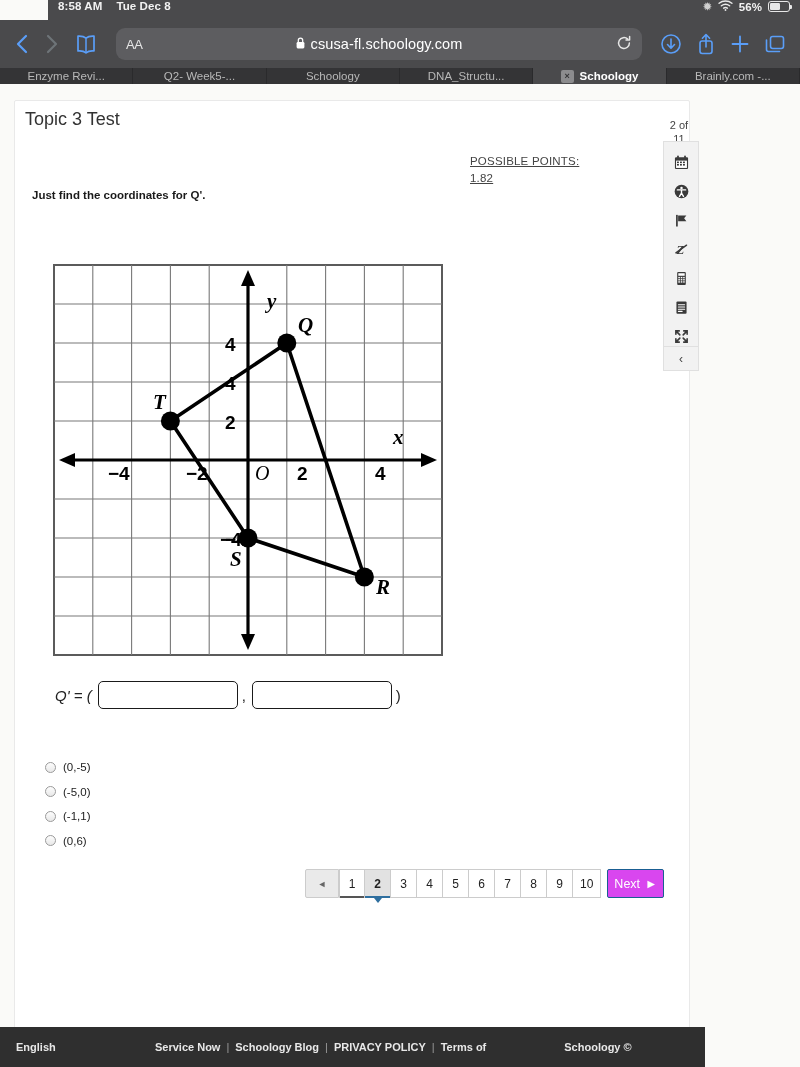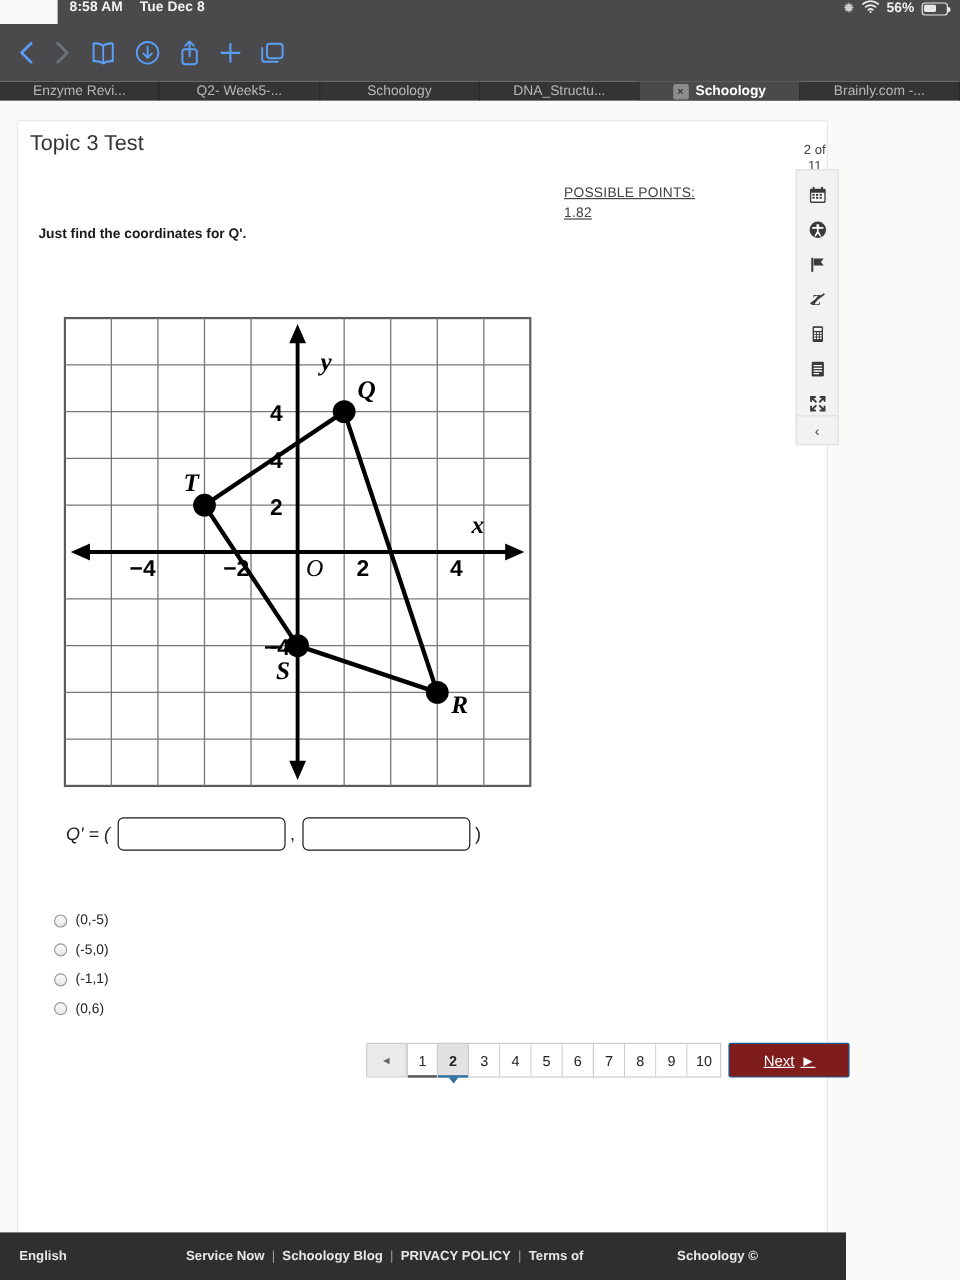--- a/index.html
+++ b/index.html
@@ -135,23 +135,23 @@
   .pg.current { background: #e2e2e2; font-weight: bold; }
   .pg.current::after {
     content: ""; position: absolute; left: 0; right: 0; bottom: -1px; height: 2px; background: #2f6f9f;
   }
   .pg.current::before {
     content: ""; position: absolute; left: 50%; margin-left: -4px; bottom: -6px;
     border-left: 4px solid transparent; border-right: 4px solid transparent;
     border-top: 5px solid #2f6f9f;
   }
   .next-btn {
-    background: #7f1d1d; color: #fff; border: 1px solid #1a5f92; font-size: 12.5px;
-    padding: 0 28px; display: flex; align-items: center; gap: 5px; border-radius: 2px;
-    margin-left: 6px; font-weight: normal; text-decoration: underline;
+    background: #d946ef; color: #fff; border: 1px solid #1a5f92; font-size: 12.5px;
+    padding: 0 6px; display: flex; align-items: center; gap: 5px; border-radius: 2px;
+    margin-left: 6px; font-weight: normal;
   }
   .underline-1 { position:absolute; left:0; right:0; bottom:-1px; height:2px; background:#555; }
 
   
   .qcount {
     position: absolute; left: 644px; top: 18px; width: 40px; text-align: center;
     font-size: 11px; color: #444; line-height: 1.25;
   }
   .vtool {
     position: absolute; left: 648px; top: 40px; width: 36px;
@@ -216,20 +216,38 @@
       <svg width="16" height="22" viewBox="0 0 16 22">
           <path d="M4 3 L12 11 L4 19" stroke="#6e7478" stroke-width="2.2" fill="none" stroke-linecap="round" stroke-linejoin="round"></path>
         </svg>
     </span>
     <span class="tb-icon">
       <svg width="24" height="20" viewBox="0 0 24 20">
         <path d="M12 4.2C10 2.4 7.4 2 4 2.2V17c3.4-.3 6 .2 8 1.9 2-1.7 4.6-2.2 8-1.9V2.2c-3.4-.2-6 .2-8 2z" stroke="#5a9ef8" stroke-width="1.7" fill="none" stroke-linejoin="round"></path>
         <path d="M12 4.3V18.6" stroke="#5a9ef8" stroke-width="1.5"></path>
       </svg>
     </span>
+    <div class="urlbar">
+      <span class="aa">AA</span>
+      <span class="url-center">
+        <span>
+          <svg width="9" height="12" viewBox="0 0 9 12">
+              <rect x="0.6" y="5" width="7.8" height="6.4" rx="1.3" fill="#fff"></rect>
+              <path d="M2.3 5V3.3a2.2 2.2 0 0 1 4.4 0V5" stroke="#fff" stroke-width="1.25" fill="none"></path>
+            </svg>
+        </span>
+        <span class="url-text">csusa-fl.schoology.com</span>
+      </span>
+      <span class="reload">
+        <svg width="16" height="16" viewBox="0 0 16 16">
+            <path d="M13.4 8a5.4 5.4 0 1 1-1.7-3.9" stroke="#e6e6e6" stroke-width="1.5" fill="none" stroke-linecap="round"></path>
+            <path d="M13.6 1.4V5.1H10" stroke="#e6e6e6" stroke-width="1.5" fill="none" stroke-linecap="round" stroke-linejoin="round"></path>
+          </svg>
+      </span>
+    </div>
     <span class="tb-icon">
       <svg width="22" height="22" viewBox="0 0 22 22">
           <circle cx="11" cy="11" r="9" stroke="#5a9ef8" stroke-width="1.6" fill="none"></circle>
           <path d="M11 6v9M7.5 11.5 11 15.2l3.5-3.7" stroke="#5a9ef8" stroke-width="1.6" fill="none" stroke-linecap="round" stroke-linejoin="round"></path>
         </svg>
     </span>
     <span class="tb-icon">
       <svg width="20" height="24" viewBox="0 0 20 24">
           <rect x="4" y="9" width="12" height="12.5" rx="2.2" stroke="#5a9ef8" stroke-width="1.6" fill="none"></rect>
           <path d="M10 15V2.8M6.4 6.2 10 2.5l3.6 3.7" stroke="#5a9ef8" stroke-width="1.6" fill="none" stroke-linecap="round" stroke-linejoin="round"></path>

